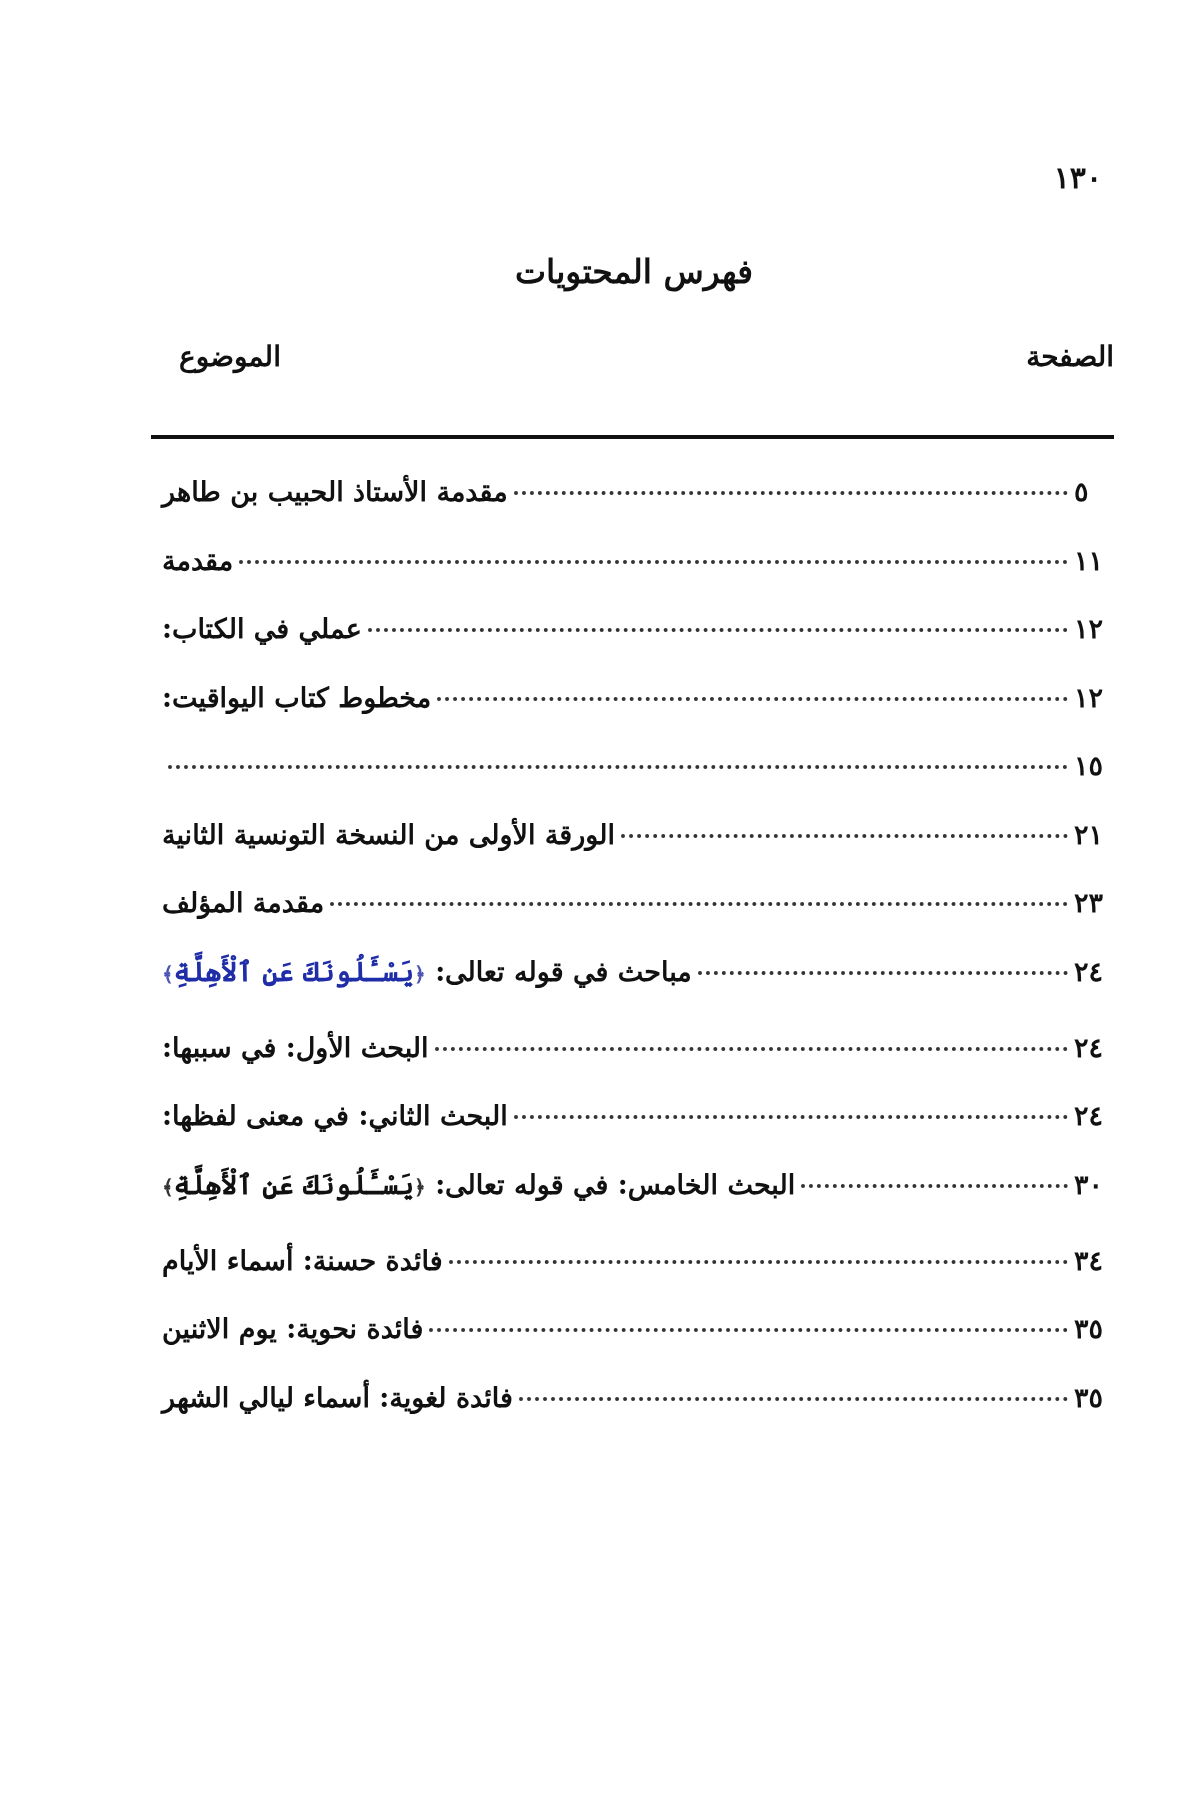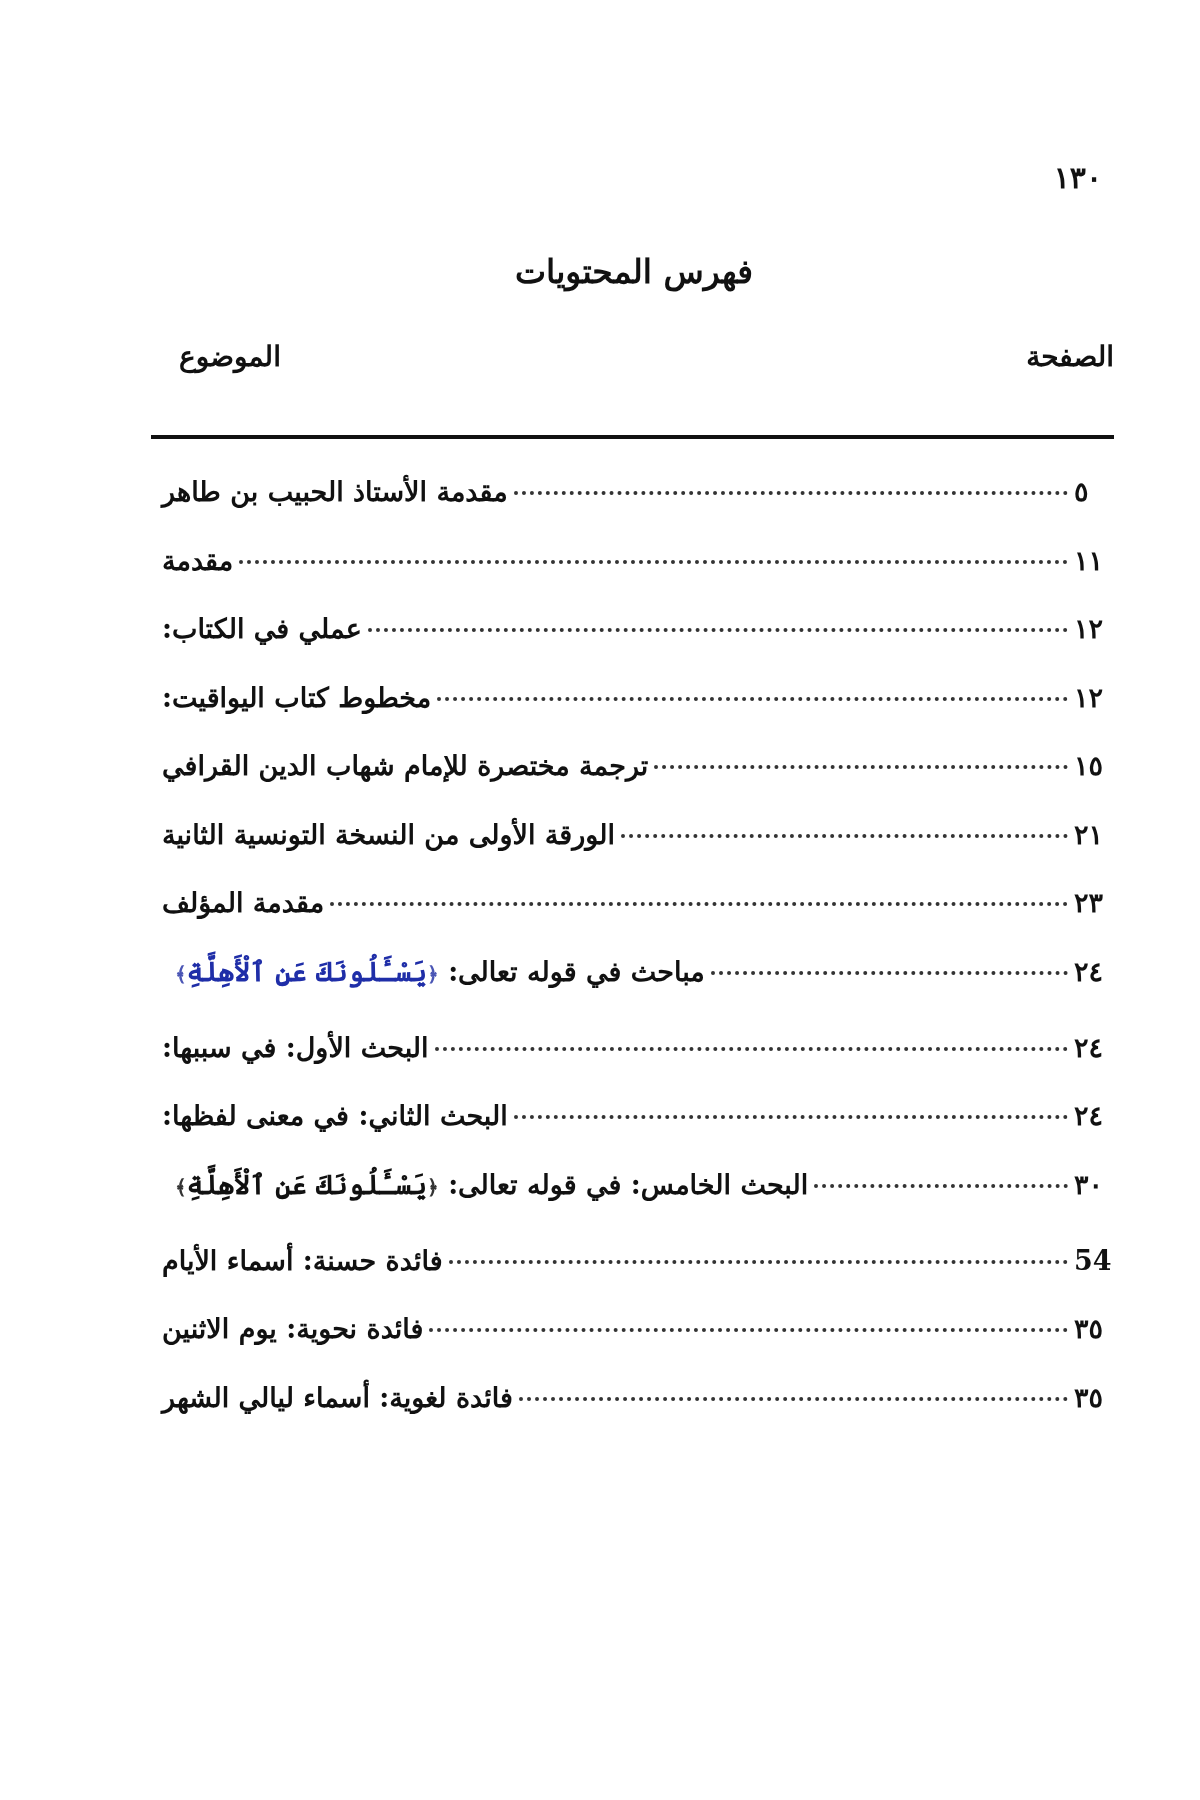--- a/index.html
+++ b/index.html
@@ -72,21 +72,21 @@
       display: flex;
       flex-direction: row-reverse;
       align-items: baseline;
       height: 68.5px;
       direction: rtl;
       font-size: 27px;
       font-weight: bold;
       white-space: nowrap;
       justify-content: flex-end;
     }
-    .toc-row.tall { height: 76px; margin-left: 13px; }
+    .toc-row.tall { height: 76px; }
     .toc-label {
       flex: 0 0 auto;
       direction: rtl;
     }
     .quran {
       color: #1f2ea8;
       font-weight: bold;
     }
     .quran.black { color: #111; }
     .orn {
@@ -143,21 +143,20 @@
         <span class="toc-label"><span>عملي في الكتاب:</span></span>
         <span class="toc-leader"></span>
         <span class="toc-page">١٢</span>
       </li>
       <li class="toc-row">
         <span class="toc-label"><span>مخطوط كتاب اليواقيت:</span></span>
         <span class="toc-leader"></span>
         <span class="toc-page">١٢</span>
       </li>
       <li class="toc-row">
-        <span class="toc-label"><span>ترجمة مختصرة للإمام شهاب الدين القرافي</span></span>
         <span class="toc-leader"></span>
         <span class="toc-page">١٥</span>
       </li>
       <li class="toc-row">
         <span class="toc-label"><span>الورقة الأولى من النسخة التونسية الثانية</span></span>
         <span class="toc-leader"></span>
         <span class="toc-page">٢١</span>
       </li>
       <li class="toc-row">
         <span class="toc-label"><span>مقدمة المؤلف</span></span>
@@ -180,21 +179,21 @@
         <span class="toc-page">٢٤</span>
       </li>
       <li class="toc-row tall">
         <span class="toc-label"><span>البحث الخامس: في قوله تعالى:</span> <span class="orn black">﴿</span><span class="quran black">يَسْـَٔلُونَكَ عَنِ ٱلْأَهِلَّةِ</span><span class="orn black">﴾</span></span>
         <span class="toc-leader"></span>
         <span class="toc-page">٣٠</span>
       </li>
       <li class="toc-row">
         <span class="toc-label"><span>فائدة حسنة: أسماء الأيام</span></span>
         <span class="toc-leader"></span>
-        <span class="toc-page">54</span>
+        <span class="toc-page">٣٤</span>
       </li>
       <li class="toc-row">
         <span class="toc-label"><span>فائدة نحوية: يوم الاثنين</span></span>
         <span class="toc-leader"></span>
         <span class="toc-page">٣٥</span>
       </li>
       <li class="toc-row">
         <span class="toc-label"><span>فائدة لغوية: أسماء ليالي الشهر</span></span>
         <span class="toc-leader"></span>
         <span class="toc-page">٣٥</span>

